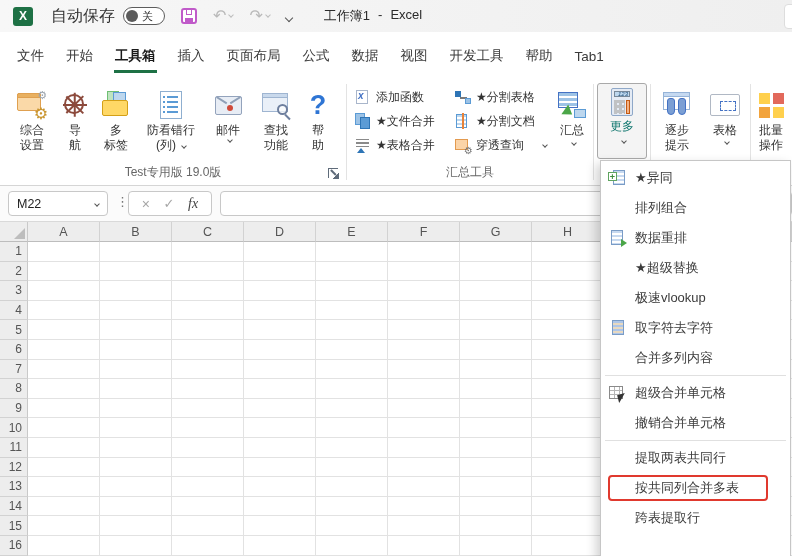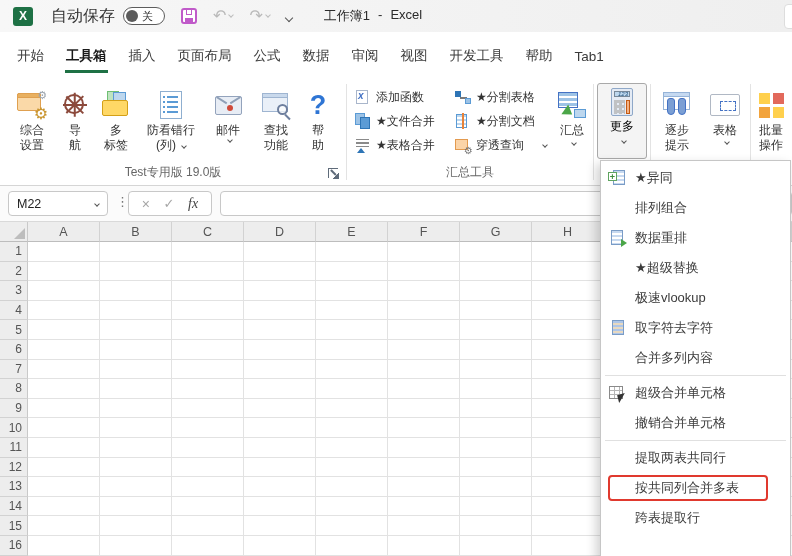--- a/index.html
+++ b/index.html
@@ -102,21 +102,21 @@
 
   .bigbtn .ic-sum { position:relative; width:28px; height:26px; }
   .ic-sum .tbl { position:absolute; left:0; top:0; width:20px; height:16px; border:1px solid #4472C4;
     background:repeating-linear-gradient(to bottom,#9DC3E6 0 3px,#fff 3px 5px); }
   .ic-sum .arr { position:absolute; left:6px; bottom:0; width:0; height:0; border-top:6px solid transparent; border-bottom:6px solid transparent; border-left:9px solid #4BA648; transform:rotate(35deg); }
   .ic-sum .doc { position:absolute; right:0; bottom:0; width:12px; height:9px; background:#BDD7EE; border:1px solid #5B9BD5; }
 
   
   .more-btn { position:absolute; left:597px; top:3px; width:50px; height:76px; background:#F4F4F4; border:1px solid #A9A9A9; border-radius:3px;
     display:flex; flex-direction:column; align-items:center; padding-top:4px; }
-  .more-btn .lbl { font-size:12px; color:#000000; margin-top:2px; }
+  .more-btn .lbl { font-size:12px; color:#0f766e; margin-top:2px; }
   .more-btn .chev { margin-top:4px; }
   .ic-calc { position:relative; width:22px; height:28px; background:#E4EBF5; border:1px solid #8FA8C8; border-radius:2px; }
   .ic-calc .scr { position:absolute; left:2px; top:2px; width:16px; height:6px; background:#BDD7EE; border:1px solid #789; font-size:6px; line-height:5px; text-align:right; color:#1F4E79; padding-right:1px; }
   .ic-calc .keys { position:absolute; left:2px; top:11px; width:11px; height:14px;
     background:repeating-linear-gradient(to bottom,#B8B8B8 0 3px,transparent 3px 5px),
                repeating-linear-gradient(to right,#B8B8B8 0 3px,transparent 3px 5px); opacity:.8; }
   .ic-calc .orange { position:absolute; right:2px; top:11px; width:4px; height:14px; background:#F4B183; border:1px solid #C55A11; }
   .ic-binoc { position:relative; width:30px; height:26px; }
   .ic-binoc .win { position:absolute; left:1px; top:0; width:27px; height:18px; background:#fff; border:1px solid #95B3D7; }
   .ic-binoc .bar { position:absolute; left:1px; top:0; width:27px; height:5px; background:#C5D9F1; border:1px solid #95B3D7; }
@@ -196,27 +196,27 @@
     <span class="qat-chevron"><span class="chev"></span></span>
     <div class="window-title">
       <span>工作簿1</span>
       <span>-</span>
       <span>Excel</span>
     </div>
     <div class="qat-sliver"></div>
   </div>
 
   <div class="tabrow">
+    <div class="tab">文件</div>
     <div class="tab">开始</div>
     <div class="tab active">工具箱</div>
     <div class="tab">插入</div>
     <div class="tab">页面布局</div>
     <div class="tab">公式</div>
     <div class="tab">数据</div>
-    <div class="tab">审阅</div>
     <div class="tab">视图</div>
     <div class="tab">开发工具</div>
     <div class="tab">帮助</div>
     <div class="tab">Tab1</div>
   </div>
 
   <div class="ribbon">
 
     <div class="rgroup" style="left:0;width:346px;">
       <div class="g1-btns">

